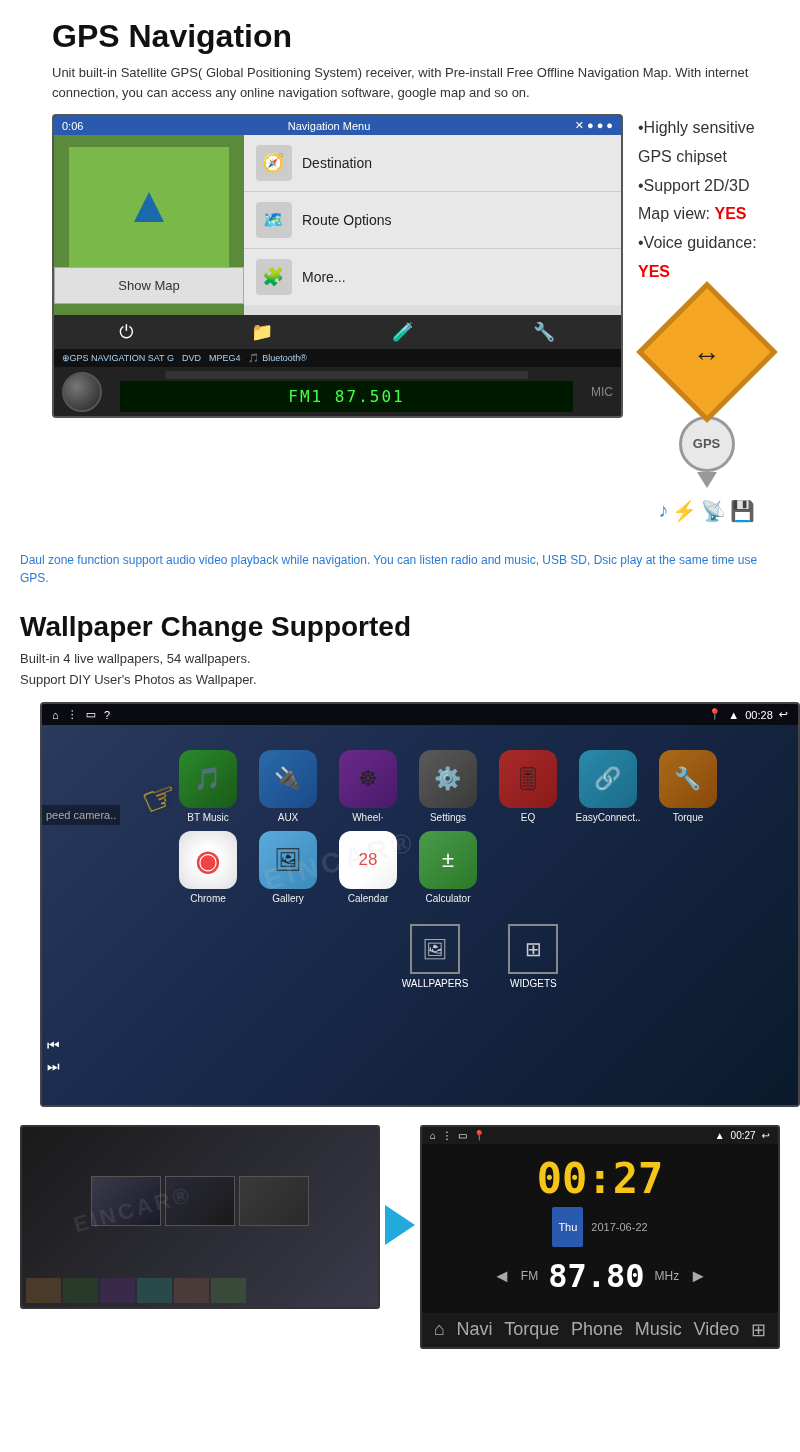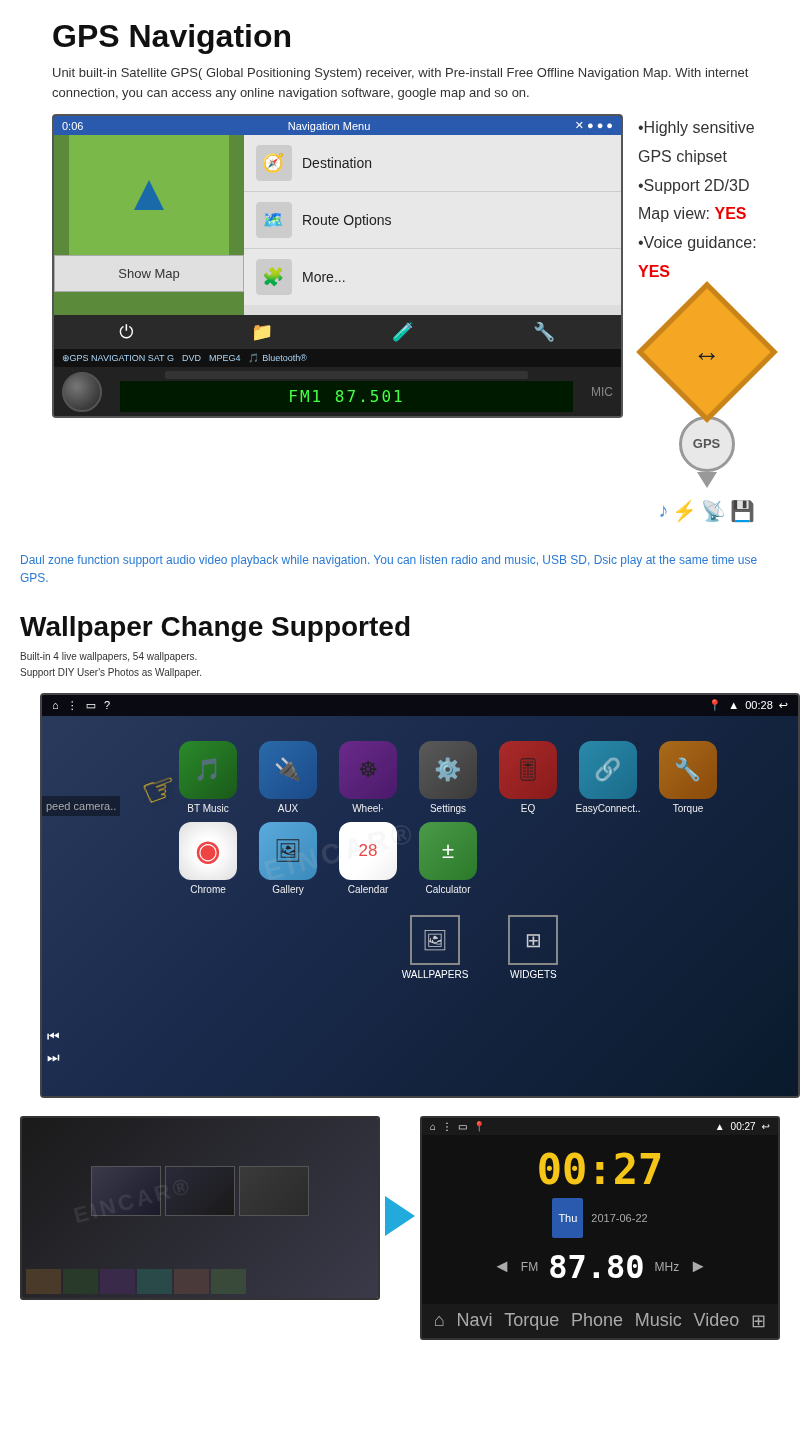--- a/index.html
+++ b/index.html
@@ -57,21 +57,21 @@
     .gps-content {
       display: flex;
       background: #ddd;
     }
     .gps-map-area {
       width: 190px;
       background: #5a8a3a;
       display: flex;
       flex-direction: column;
       align-items: center;
-      justify-content: flex-start;
+      justify-content: center;
       min-height: 180px;
       position: relative;
     }
     .gps-map-green {
       width: 160px;
       height: 120px;
       background: #7ab84a;
       display: flex;
       align-items: center;
       justify-content: center;
@@ -208,21 +208,21 @@
     .section-wallpaper {
       padding: 10px 20px 8px 20px;
     }
     .section-wallpaper h2 {
       font-size: 28px;
       font-weight: 900;
       color: #111;
       margin-bottom: 6px;
     }
     .section-wallpaper p {
-      font-size: 10px;
+      font-size: 13px;
       color: #333;
       line-height: 1.6;
       margin-bottom: 12px;
     }
 
     
     .android-screen {
       width: 760px;
       margin: 0 20px;
       background: #1a1a2e;

